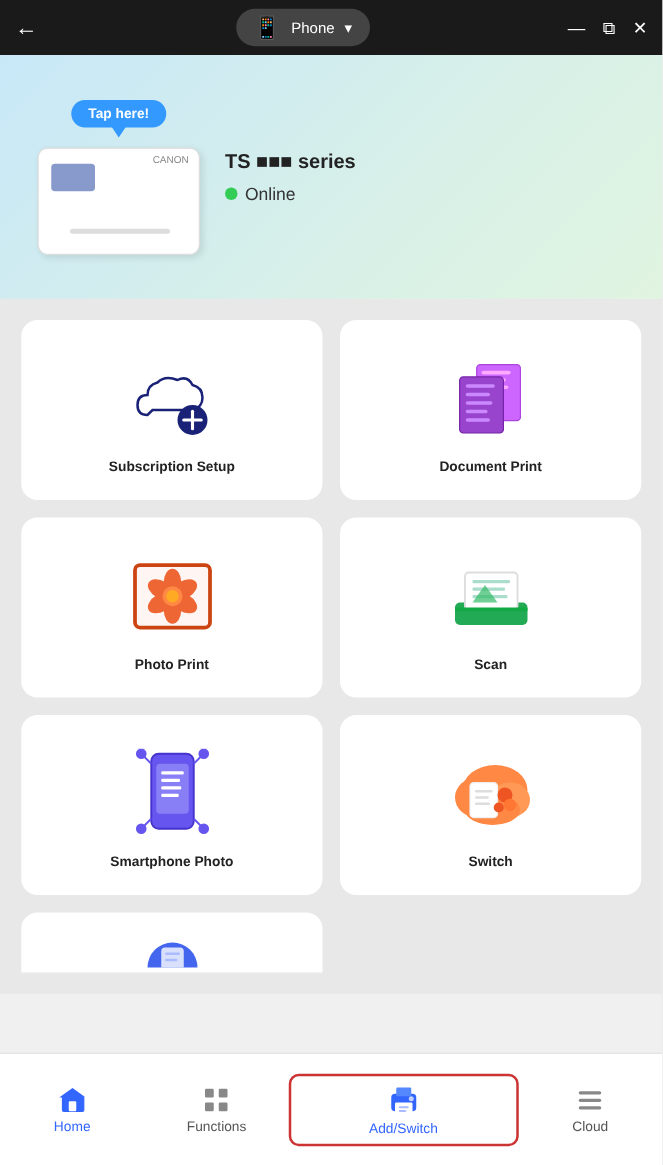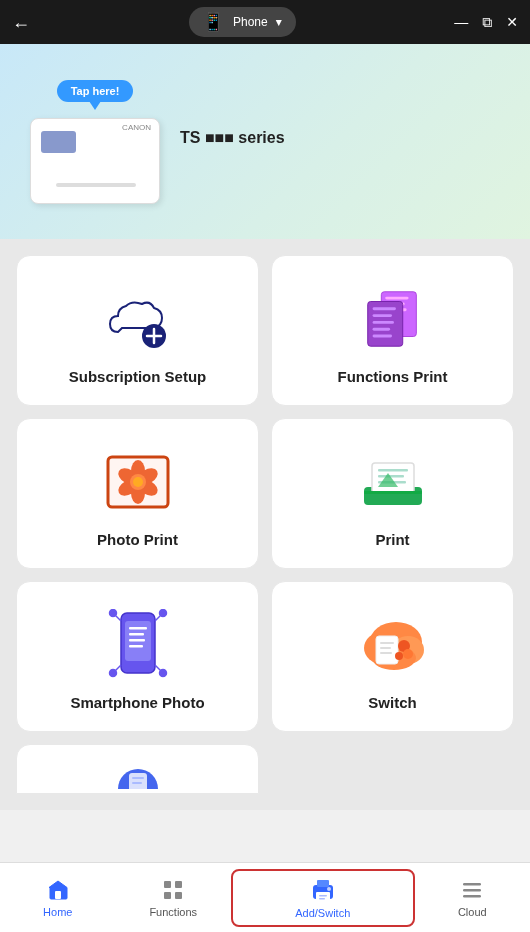--- a/index.html
+++ b/index.html
@@ -178,30 +178,30 @@
     }
     .card-icon {
       width: 70px;
       height: 70px;
       display: flex;
       align-items: center;
       justify-content: center;
       margin-bottom: 14px;
     }
     .card-label {
-      font-size: 15px;
+      font-size: 11px;
       font-weight: 700;
       color: #222;
       text-align: right;
     }
 
     
     .bottom-nav {
       background: white;
-      height: 70px;
+      height: 90px;
       display: flex;
       align-items: center;
       justify-content: space-around;
       border-top: 1px solid #ddd;
       position: absolute;
       bottom: 0;
       left: 0;
       right: 0;
     }
     .nav-item {
@@ -260,20 +260,24 @@
   <div class="hero-left">
     <div class="tap-bubble">Tap here!</div>
     <div class="printer-body">
       <div class="printer-screen"></div>
       <div class="printer-slot"></div>
       <span class="printer-brand">CANON</span>
     </div>
   </div>
   <div class="hero-right">
     <div class="printer-series">TS ■■■ series</div>
+    <div class="status-row">
+      <div class="status-dot"></div>
+      <span class="status-text">Online</span>
+    </div>
   </div>
 </div>
 
 <div class="main">
   <div class="grid">
 
     <div class="card">
       <div class="card-icon">
         <svg width="68" height="58" viewBox="0 0 68 58">
 
@@ -299,21 +303,21 @@
           <rect x="28" y="21" width="22" height="3" rx="1.5" fill="#ffaaff"></rect>
 
           <rect x="10" y="14" width="36" height="46" rx="3" fill="#9944cc" stroke="#7722aa" stroke-width="1"></rect>
           <rect x="15" y="20" width="24" height="3" rx="1.5" fill="#cc88ff"></rect>
           <rect x="15" y="27" width="20" height="3" rx="1.5" fill="#cc88ff"></rect>
           <rect x="15" y="34" width="22" height="3" rx="1.5" fill="#cc88ff"></rect>
           <rect x="15" y="41" width="18" height="3" rx="1.5" fill="#cc88ff"></rect>
           <rect x="15" y="48" width="20" height="3" rx="1.5" fill="#cc88ff"></rect>
         </svg>
       </div>
-      <span class="card-label">Functions Print</span>
+      <span class="card-label">Document Print</span>
     </div>
 
     <div class="card">
       <div class="card-icon">
         <svg width="68" height="62" viewBox="0 0 68 62">
           <rect x="4" y="6" width="60" height="50" rx="4" fill="#fff5f2" stroke="#cc4411" stroke-width="3"></rect>
 
           <ellipse cx="34" cy="20" rx="7" ry="11" fill="#ee6633" transform="rotate(0 34 31)"></ellipse>
           <ellipse cx="34" cy="20" rx="7" ry="11" fill="#ee6633" transform="rotate(60 34 31)"></ellipse>
           <ellipse cx="34" cy="20" rx="7" ry="11" fill="#ee6633" transform="rotate(120 34 31)"></ellipse>
@@ -337,21 +341,21 @@
 
           <rect x="20" y="20" width="30" height="2.5" rx="1" fill="#aaddcc"></rect>
           <rect x="20" y="26" width="26" height="2.5" rx="1" fill="#aaddcc"></rect>
           <rect x="20" y="32" width="28" height="2.5" rx="1" fill="#aaddcc"></rect>
 
           <polygon points="20,38 30,24 40,38" fill="#33bb66" opacity="0.7"></polygon>
 
           <rect x="6" y="42" width="58" height="3" rx="1" fill="#11aa44"></rect>
         </svg>
       </div>
-      <span class="card-label">Print</span>
+      <span class="card-label">Scan</span>
     </div>
 
     <div class="card">
       <div class="card-icon">
         <svg width="70" height="72" viewBox="0 0 70 72">
 
           <rect x="18" y="4" width="34" height="60" rx="6" fill="#6655ee" stroke="#4433cc" stroke-width="1.5"></rect>
 
           <rect x="22" y="12" width="26" height="40" rx="3" fill="#aaaaff" opacity="0.5"></rect>
 

